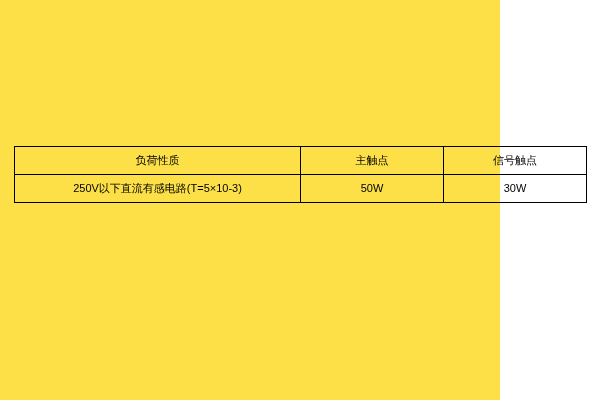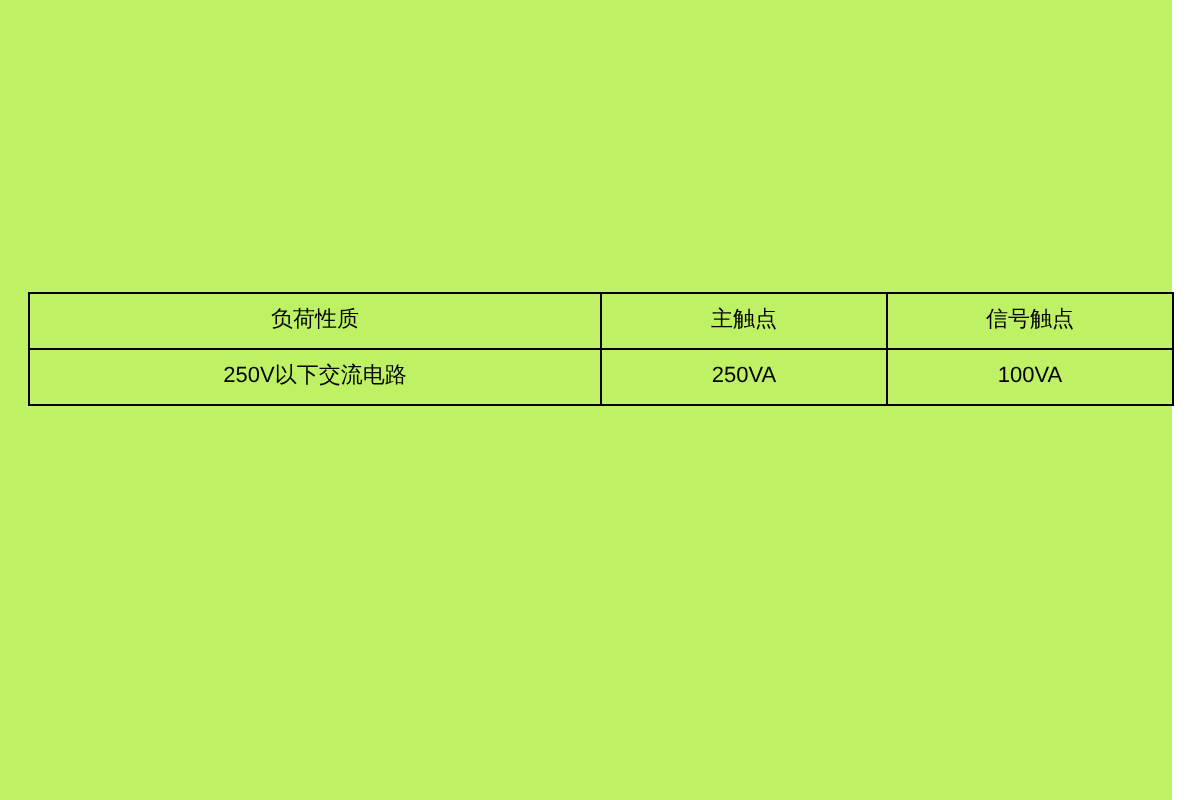--- a/index.html
+++ b/index.html
@@ -8,23 +8,23 @@
   }
   body {
     width: 600px;
     height: 400px;
     background: #ffffff;
     font-family: "Liberation Sans", sans-serif;
     overflow: hidden;
   }
   .page {
     position: relative;
-    width: 586px;
+    width: 500px;
     height: 400px;
-    background: #bef264;
+    background: #fde047;
     text-decoration: underline;
   }
   .table-wrap {
     position: absolute;
     left: 14px;
     top: 146px;
     width: 572px;
   }
   table.spec-table {
     border-collapse: collapse;
@@ -58,20 +58,20 @@
         <col class="c2">
         <col class="c3">
       </colgroup>
       <tbody>
         <tr>
           <td>负荷性质</td>
           <td>主触点</td>
           <td>信号触点</td>
         </tr>
         <tr>
-          <td>250V以下交流电路</td>
-          <td>250VA</td>
-          <td>100VA</td>
+          <td>250V以下直流有感电路(T=5×10-3)</td>
+          <td>50W</td>
+          <td>30W</td>
         </tr>
       </tbody>
     </table>
   </div>
 </div>
 
 </body></html>

